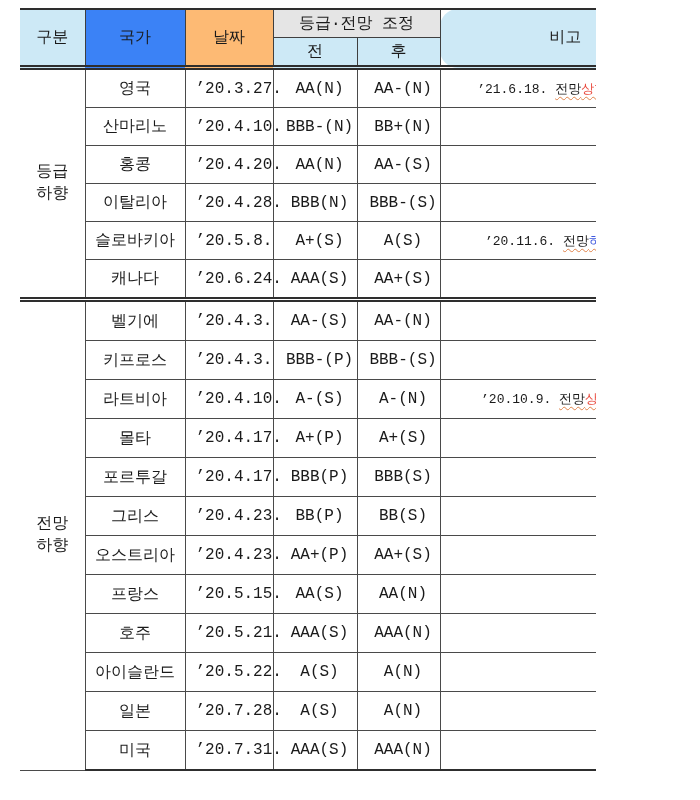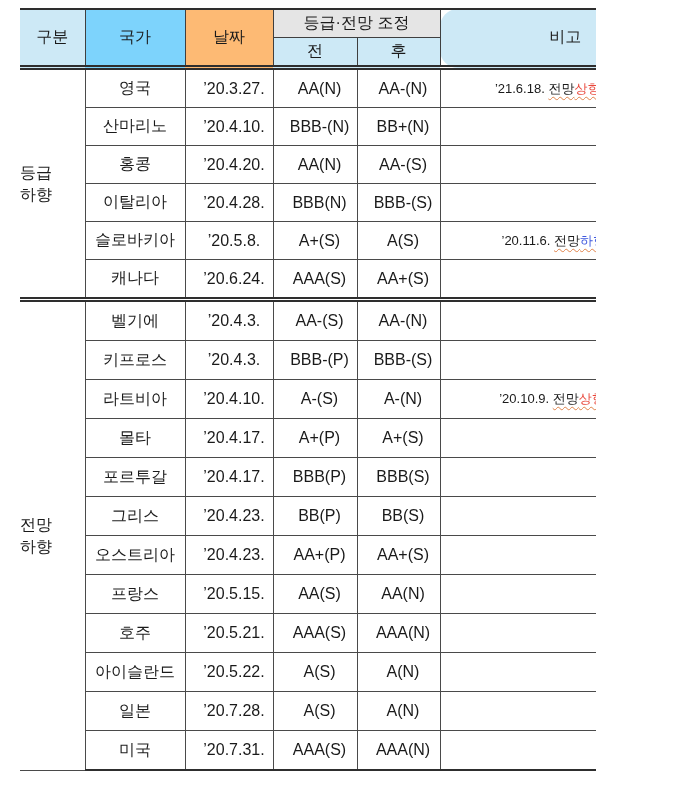--- a/index.html
+++ b/index.html
@@ -1,20 +1,20 @@
 <!DOCTYPE html>
 <html><head>
 <meta charset="utf-8">
 <style>
   html,body { margin:0; padding:0; background:#ffffff; }
   .page {
     position:relative;
     width:596px; height:800px;
     background:#ffffff;
-    font-family:Liberation Sans, sans-serif;
+    font-family:Liberation Mono, monospace;
     color:#1a1a1a;
     overflow:hidden;
   }
   table.rating-table {
     position:absolute; left:20px; top:8px;
     width:670px;
     border-collapse:collapse;
     table-layout:fixed;
   }
   thead th {
@@ -32,21 +32,21 @@
   thead th.first-col { border-left:none; }
   thead th.last-col { border-right:none;border-radius:18px; }
   tbody td {
     font-size:16px;
     border:1px solid #4a4a4a;
     vertical-align:middle;
     padding:0;
     height:38px;
   }
   tbody tr.sec1 td { height:37px; }
-  td.cat-cell { text-align:left; line-height:1.35; border-left:none; }
+  td.cat-cell { text-align:center; line-height:1.35; border-left:none; }
   td.country-cell { text-align:center; }
   td.date-cell { text-align:center; padding-left:10px; }
   td.rating-cell { text-align:center; padding-left:9px; }
   td.remark-cell { text-align:center; padding-left:24px; font-size:13px; border-right:none; }
   tbody tr.section-start td { border-top:5px double #2e2e2e; }
   tbody tr:last-child td { border-bottom:2px solid #2e2e2e; }
   .squiggle {
     text-decoration:underline;
     text-decoration-style:wavy;
     text-decoration-color:#e0824a;
@@ -69,21 +69,21 @@
       <col style="width:65px">
         <col style="width:100px">
         <col style="width:88px">
       <col style="width:84px">
         <col style="width:83px">
         <col style="width:250px">
     </colgroup>
     <thead>
       <tr>
         <th rowspan="2" class="dbl first-col" style="background: rgb(205, 233, 246);">구분</th>
-        <th rowspan="2" class="dbl" style="background: #7dd3fc;">국가</th>
+        <th rowspan="2" class="dbl" style="background: #3b82f6;">국가</th>
         <th rowspan="2" class="dbl" style="background: #fdba74;">날짜</th>
         <th colspan="2" class="group-th" style="background: #e5e5e5; margin-top: 36px;">등급·전망 조정</th>
         <th rowspan="2" class="dbl last-col" style="background: rgb(205, 233, 246);">비고</th>
       </tr>
       <tr>
         <th class="dbl" style="background: rgb(205, 233, 246);">전</th>
         <th class="dbl" style="background: rgb(205, 233, 246);">후</th>
       </tr>
     </thead>
     <tbody id="tbody">

